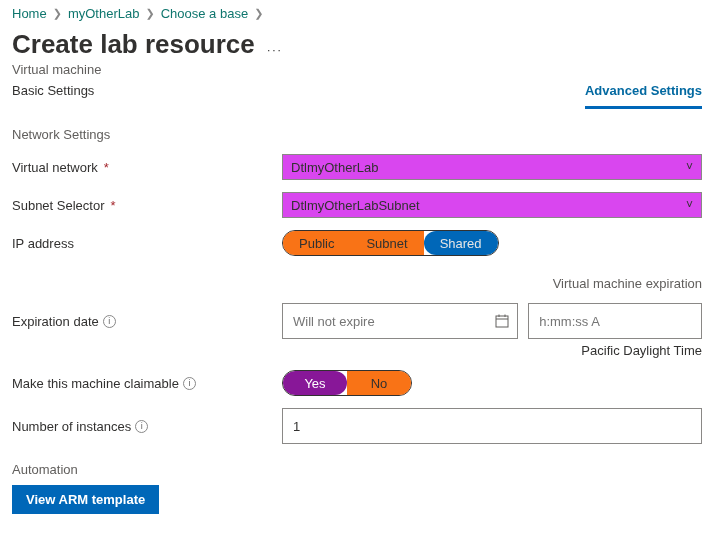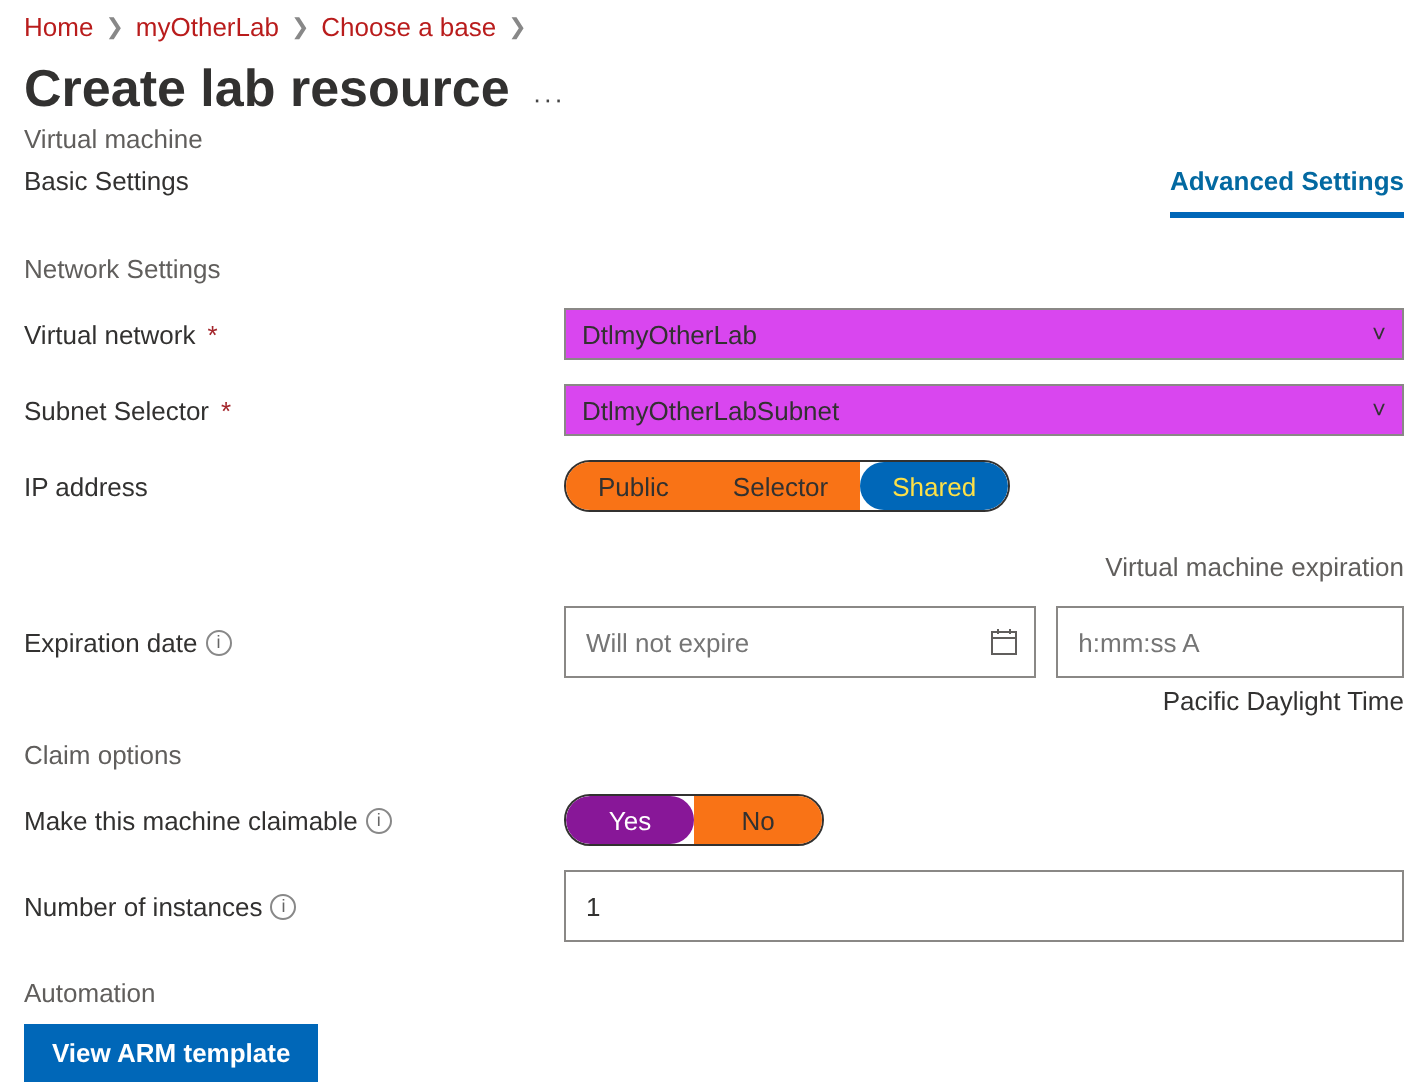--- a/index.html
+++ b/index.html
@@ -1,37 +1,37 @@
 <!DOCTYPE html>
 <html><head>
 <meta charset="utf-8">
 <style>
   * { box-sizing: border-box; }
   html, body { margin:0; padding:0; font-family: "Segoe UI", Arial, sans-serif; font-size:13px; color:#323130; background:#fff; }
   .page { width:714px; height:545px; padding:6px 12px 12px 12px; }
   .breadcrumb { font-size:13px; margin-bottom:6px; display:flex; align-items:center; gap:6px; flex-wrap:wrap; }
-  .breadcrumb a { color:#b91c1c; text-decoration:none; cursor:pointer; }
+  .breadcrumb a { color:#0f766e; text-decoration:none; cursor:pointer; }
   .breadcrumb .sep { color:#888; font-size:11px; }
   h1.title { font-size:26px; font-weight:600; margin:2px 0 0 0; display:inline-block; }
   .ellipsis { display:inline-block; margin-left:8px; color:#444; letter-spacing:1px; cursor:pointer; vertical-align:middle; }
   .subtitle { color:#605e5c; font-size:13px; margin-top:2px; }
   .tabs { border-bottom:none; display:flex; gap:22px;justify-content:space-between; }
   .tab { padding:6px 0 8px 0; cursor:pointer; color:#323130; }
   .tab.active { color:#0369a1; font-weight:600; border-bottom:3px solid #0067b8; }
   .section-title { margin-top:18px; color:#605e5c; font-size:13px; }
   .row { display:flex; align-items:center; margin-top:12px; }
   .label-col { width:270px; display:flex; align-items:center; gap:4px; font-size:13px; color:#323130; }
   .req { color:#a4262c; margin-left:2px; }
   .info-icon { display:inline-flex; align-items:center; justify-content:center; width:13px; height:13px; border:1px solid #888; border-radius:50%; font-size:9px; color:#666; line-height:1; cursor:default; }
   .field-col { flex:1; display:flex; gap:10px; align-items:center; }
   .select { flex:1; border:1px solid #8a8886; height:26px; display:flex; align-items:center; justify-content:space-between; padding:0 8px; background:#d946ef; cursor:pointer; font-size:13px; }
   .chev { font-size:12px; color:#333; }
   .seg-group { display:flex; border:1px solid #323130; border-radius:20px; overflow:hidden; height:26px; }
   .seg { padding:0 16px; display:flex; align-items:center; font-size:13px; cursor:pointer; background:#f97316; }
-  .seg.selected-blue { background:#0067b8; color:#fde047; border-radius:20px;text-align:center; }
+  .seg.selected-blue { background:#0067b8; color:#e5e5e5; border-radius:20px;text-align:center; }
   .seg.selected-purple { background:#881798; color:#fff; border-radius:20px; }
   .date-input, .text-input { flex:1; border:1px solid #8a8886; height:36px; padding:0 8px; font-size:13px; color:#323130; display:flex; align-items:center; justify-content:space-between; background:#fff; }
   .date-input input, .text-input input { border:none; outline:none; width:100%; font-size:13px; font-family:inherit; color:#605e5c; background:transparent; }
   .cal-icon svg { display:block; }
   .tz { text-align:right; font-size:13px; color:#323130; margin-top:4px; }
   .btn-primary { background:#0067b8; color:#fff; border:none; padding:7px 14px; font-size:13px; cursor:pointer; font-weight:600; }
 </style>
 </head>
 <body>
 
@@ -84,21 +84,21 @@
     </div>
   </div>
 
   <div class="row">
     <div class="label-col">
       <span>IP address</span>
     </div>
     <div class="field-col">
       <div class="seg-group">
         <div class="seg">Public</div>
-        <div class="seg">Selector</div>
+        <div class="seg">Subnet</div>
         <div class="seg selected-blue">Shared</div>
       </div>
     </div>
   </div>
 
   <div class="section-title" style="margin-top:20px;text-align:right;">Virtual machine expiration</div>
 
   <div class="row">
     <div class="label-col">
       <span>Expiration date</span>
@@ -116,21 +116,20 @@
             </svg>
         </span>
       </div>
       <div class="text-input" style="flex:1;">
         <input placeholder="h:mm:ss A" style="">
       </div>
     </div>
   </div>
   <div class="tz">Pacific Daylight Time</div>
 
-  <div class="section-title" style="margin-top:12px;">Claim options</div>
 
   <div class="row">
     <div class="label-col">
       <span>Make this machine claimable</span>
       <span class="info-icon">i</span>
     </div>
     <div class="field-col">
       <div class="seg-group" style="width:130px;">
         <div class="seg selected-purple" style="flex:1;justify-content:center;text-align:right;">Yes</div>
         <div class="seg" style="flex:1;justify-content:center;">No</div>

